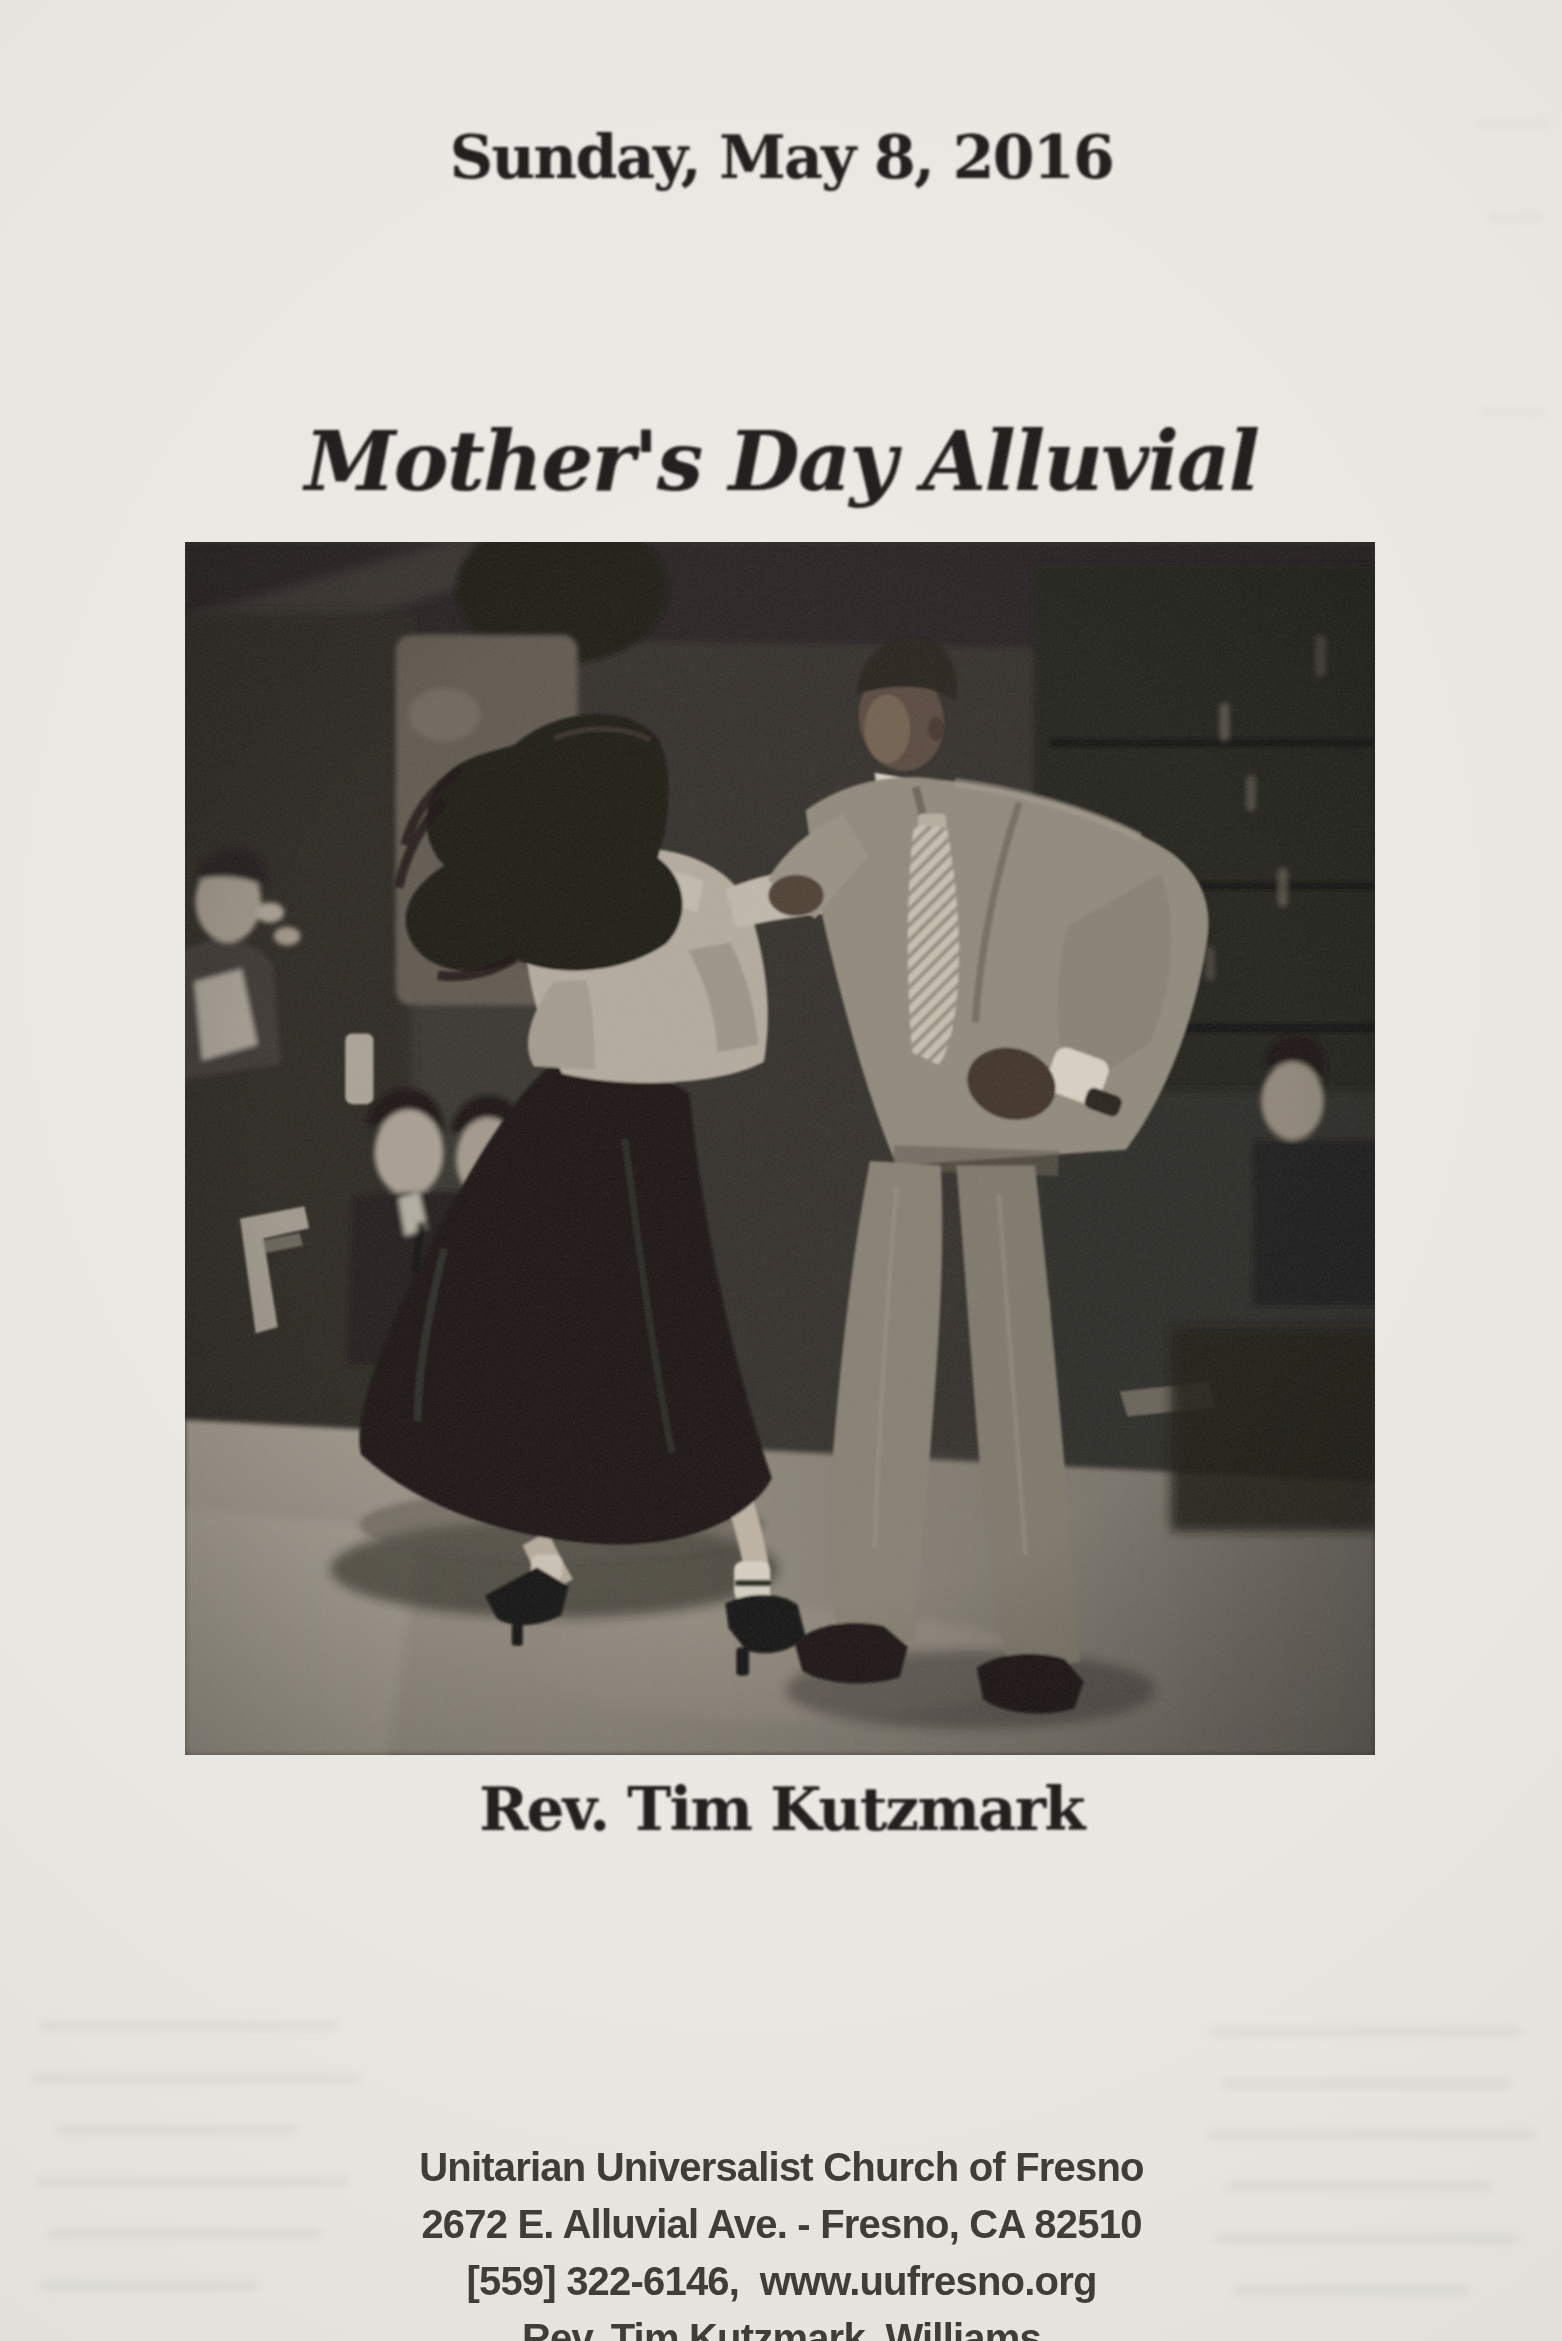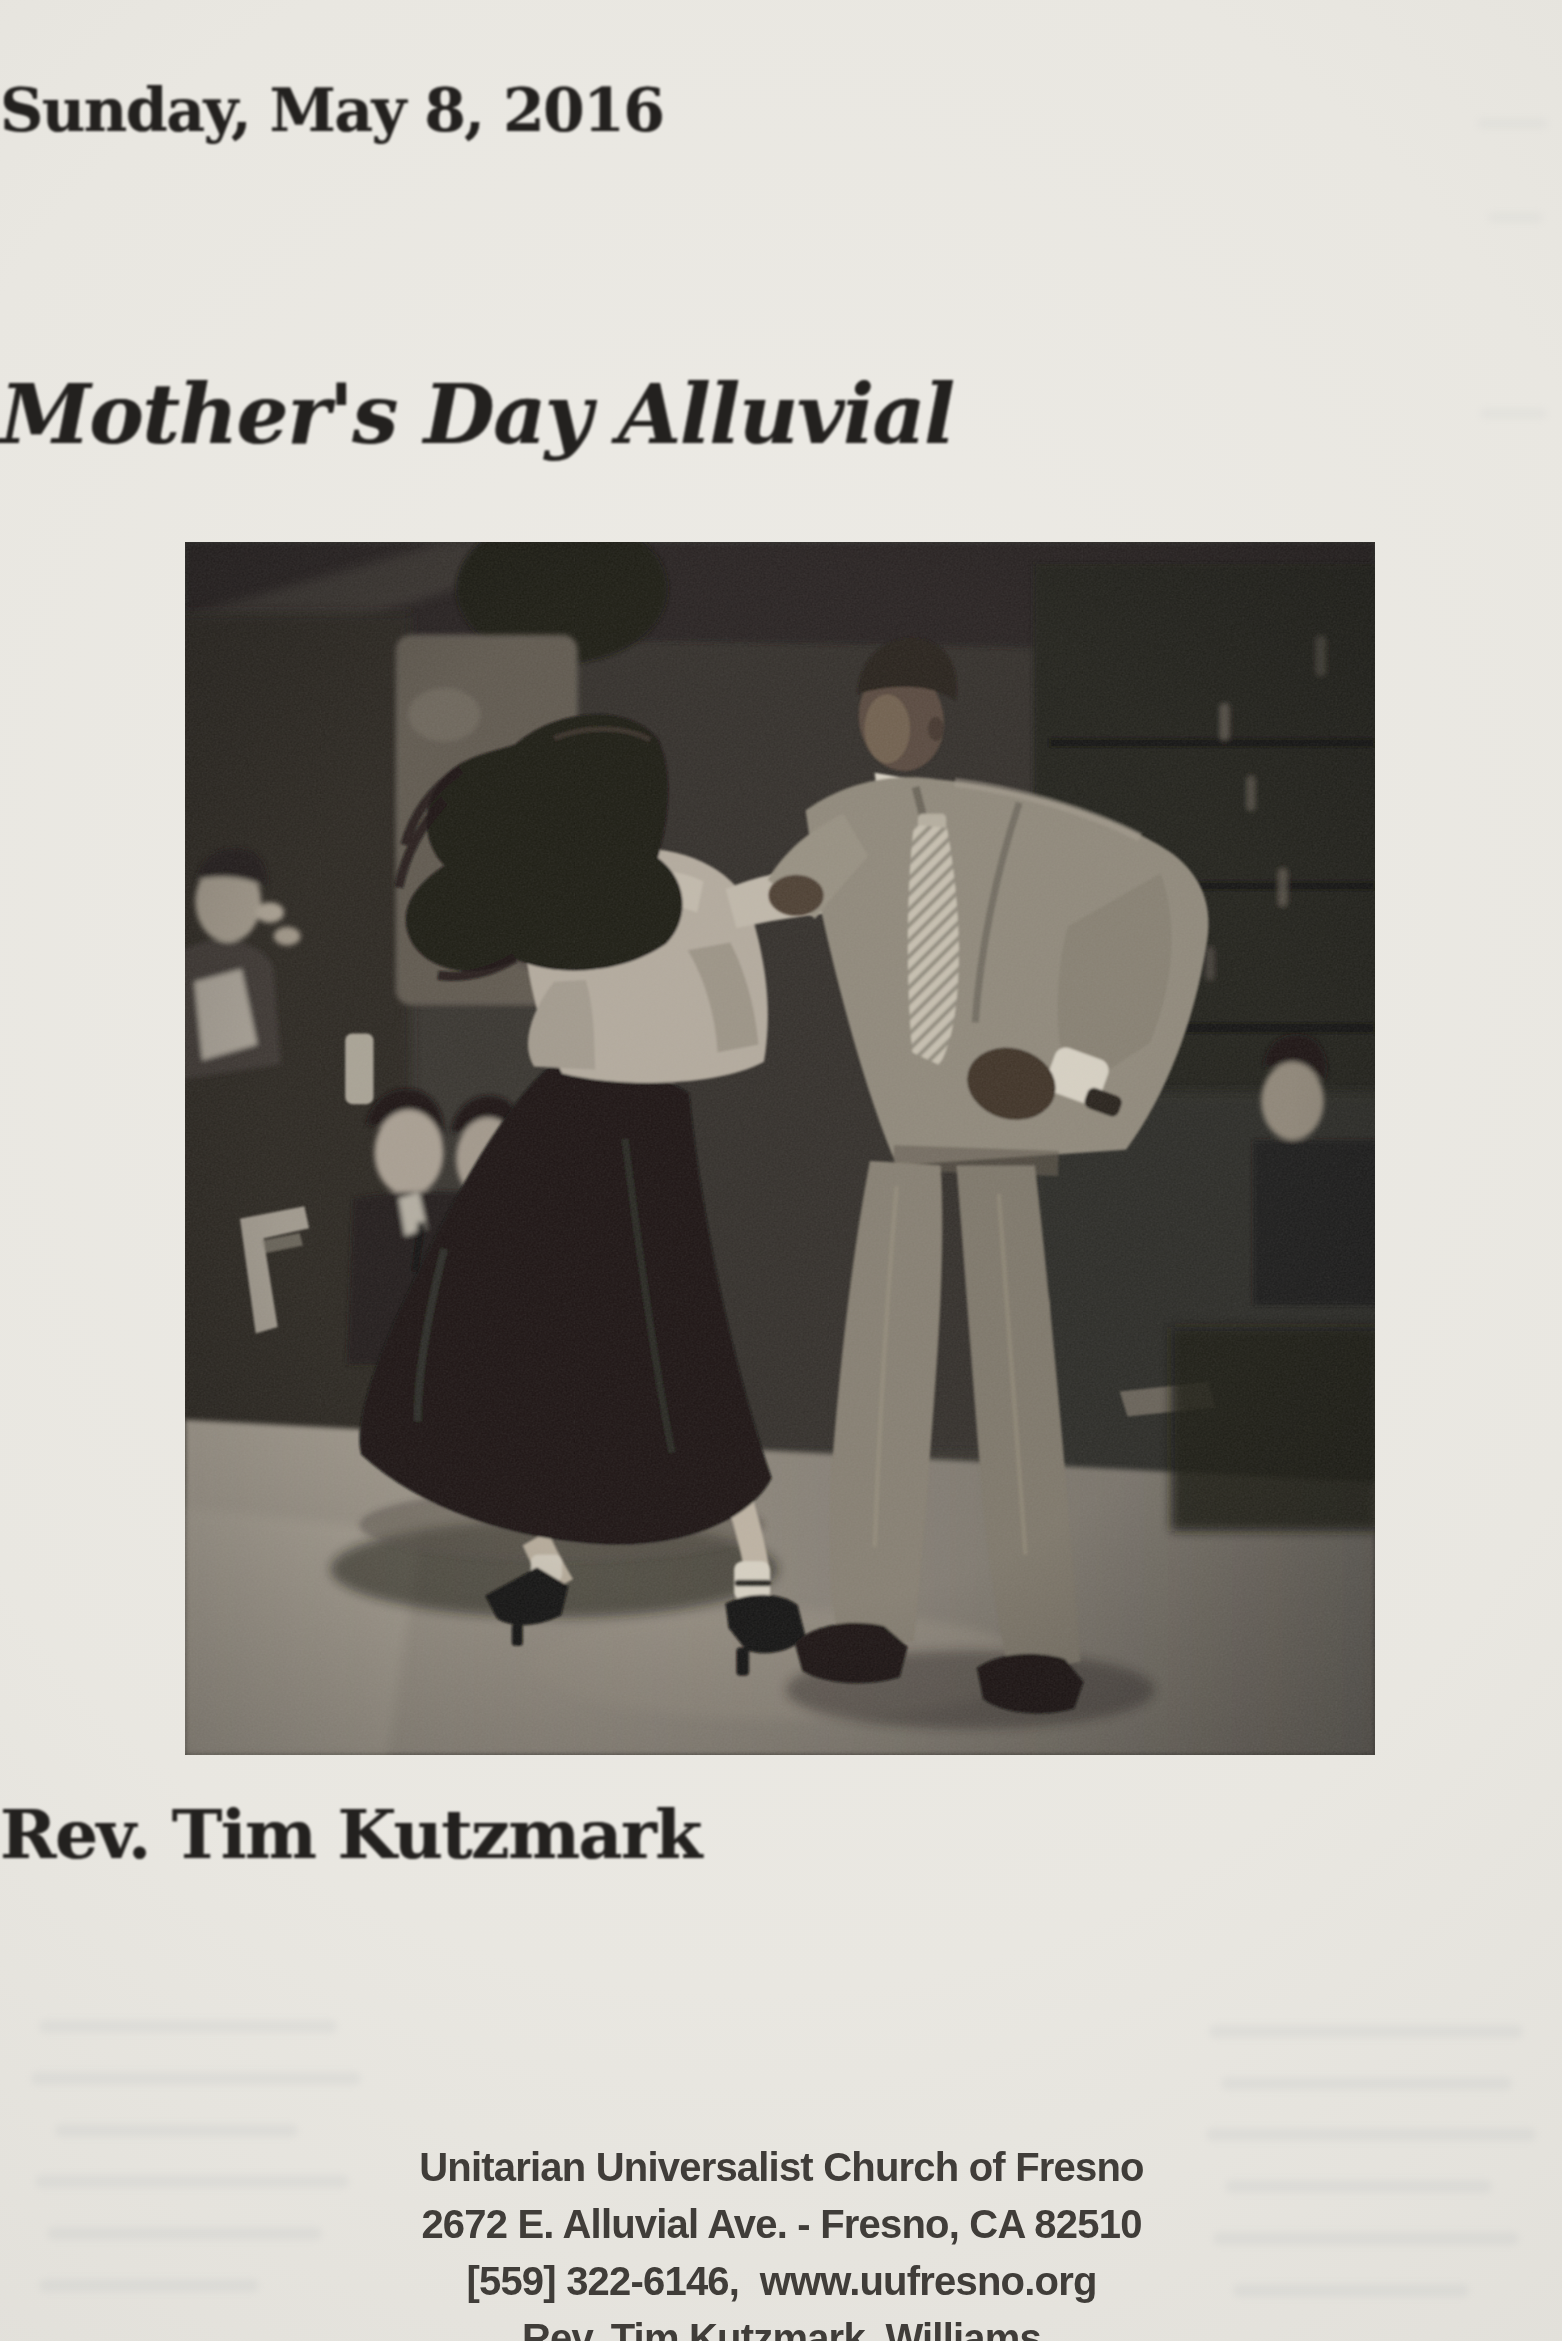--- a/index.html
+++ b/index.html
@@ -6,28 +6,28 @@
   .page{
     position:relative;
     width:1563px;height:2342px;
     overflow:hidden;
     background:
       radial-gradient(ellipse 120% 90% at 48% 40%, #edebe6 0%, #e9e7e1 50%, #e2e0da 80%, #d8d6cf 100%);
     font-family:"DejaVu Serif", serif;
   }
   .center-text{
     position:absolute;left:0;right:0;
-    text-align:left;white-space:pre;
-    color:#23211f;font-weight:bold;
+    text-align:center;white-space:pre;
+    color:#23211f;font-weight:bold;margin-top:47px;
   }
   .soft{filter:blur(0.9px);text-shadow:0 0 0.8px rgba(32,30,28,.55);}
   #date{top:75px;font-size:60px;letter-spacing:-1.6px;}
   #title{top:221px;font-size:118px;letter-spacing:-3.1px;}
   #subtitle{top:366px;font-size:82px;font-style:italic;letter-spacing:-1.6px;}
-  #leader1{top:1794px;font-size:68px;letter-spacing:-1.6px;}
+  #leader1{top:1728px;font-size:59px;letter-spacing:-1.6px;}
   #leader2{top:1893px;font-size:77px;letter-spacing:-2.4px;}
   .footer{
     position:absolute;top:2091px;left:0;right:0;text-align:center;
     font-family:"Liberation Sans", sans-serif;font-weight:bold;
     color:#403d39;filter:blur(0.6px);margin-top:48px;
   }
   .footer-line{white-space:pre;font-size:40px;line-height:57px;letter-spacing:-0.8px;}
   .photo{
     position:absolute;left:185px;top:542px;width:1190px;height:1213px;
   }

